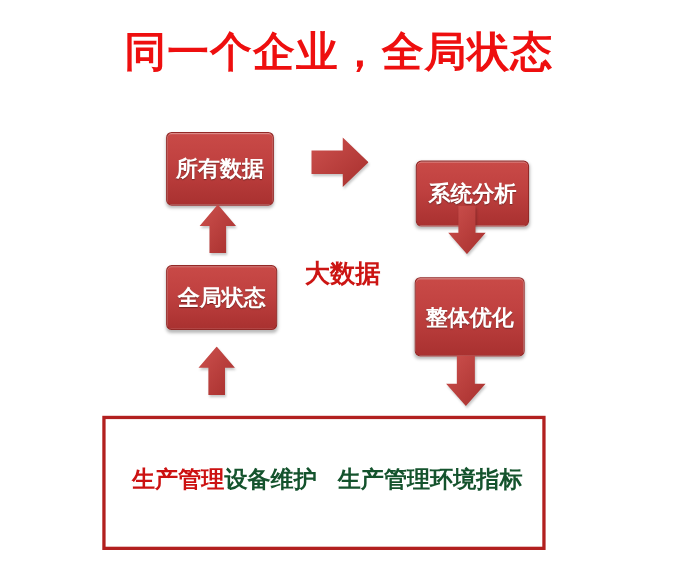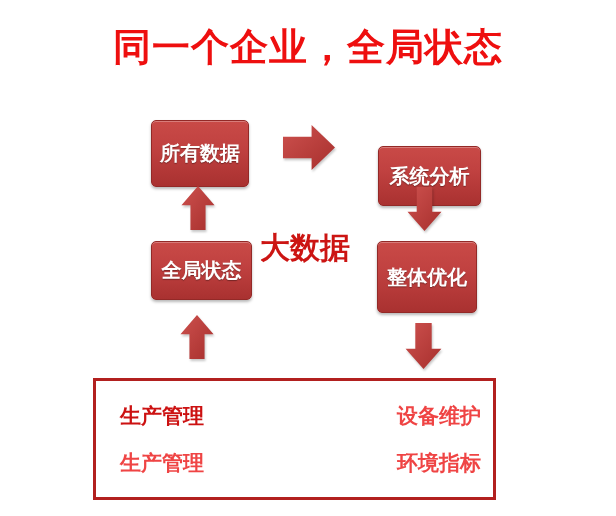--- a/index.html
+++ b/index.html
@@ -35,60 +35,60 @@
     box-shadow: inset 0 1px 0 rgba(255,255,255,0.28), 0 2px 3px rgba(0,0,0,0.28);
     color: #ffffff;
     font-size: 20px;
     font-weight: bold;
     text-shadow: 0 1px 1px rgba(0,0,0,0.35);
     white-space: nowrap;
   }
   .box-all-data            { left: 151px; top: 120px; width: 98px;  height: 67px; }
   .box-system-analysis     { left: 378px; top: 116px; width: 103px; height: 60px; margin-top: 30px; }
   .box-global-status       { left: 151px; top: 241px; width: 101px;  height: 59px; }
-  .box-overall-optimization{ left: 377px; top: 241px; width: 100px; height: 72px; }
+  .box-overall-optimization{ left: 377px; top: 252px; width: 100px; height: 72px; }
   .arrow {
     position: absolute;
     filter: drop-shadow(1px 2px 1px rgba(0,0,0,0.22));
   }
   .arrow svg { display: block; width: 100%; height: 100%; }
   .arrow-right  { left: 283px; top: 122px; width: 52px; height: 51px; }
   .arrow-up-1   { left: 180px; top: 186px; width: 36px; height: 44px; }
   .arrow-down-1 { left: 406px; top: 187px; width: 37px; height: 44px; }
   .arrow-up-2   { left: 179px; top: 315px; width: 36px; height: 44px; }
   .arrow-down-2 { left: 404px; top: 323px; width: 39px; height: 46px; }
   .center-label {
     position: absolute;
-    left: 260px; top: 227px;
+    left: 277px; top: 227px;
     color: #cc1513;
-    font-size: 30px;
+    font-size: 23px;
     font-weight: bold;
     line-height: 42px;
     white-space: nowrap;
   }
   .bottom-panel {
     position: absolute;
     left: 93px; top: 378px;
     width: 403px; height: 122px;
     background: #ffffff;
     border: 3px solid #b2201f;
     display: flex;
-    flex-direction: column;
+    flex-direction: row;
     padding: 21px 12px 28px 24px;
     gap: 19px;
   }
   .panel-row {
     display: flex;
     justify-content: space-between;
     align-items: center;
   }
   .panel-item {
     font-size: 21px;
     font-weight: bold;
-    color: #ef4444;
+    color: #14532d;
     white-space: nowrap;
   }
   .panel-item.highlight { color: #cc1111; }
 </style>
 </head>
 <body>
 
 <div class="canvas">
 
   <div class="title">同一个企业，全局状态</div>

